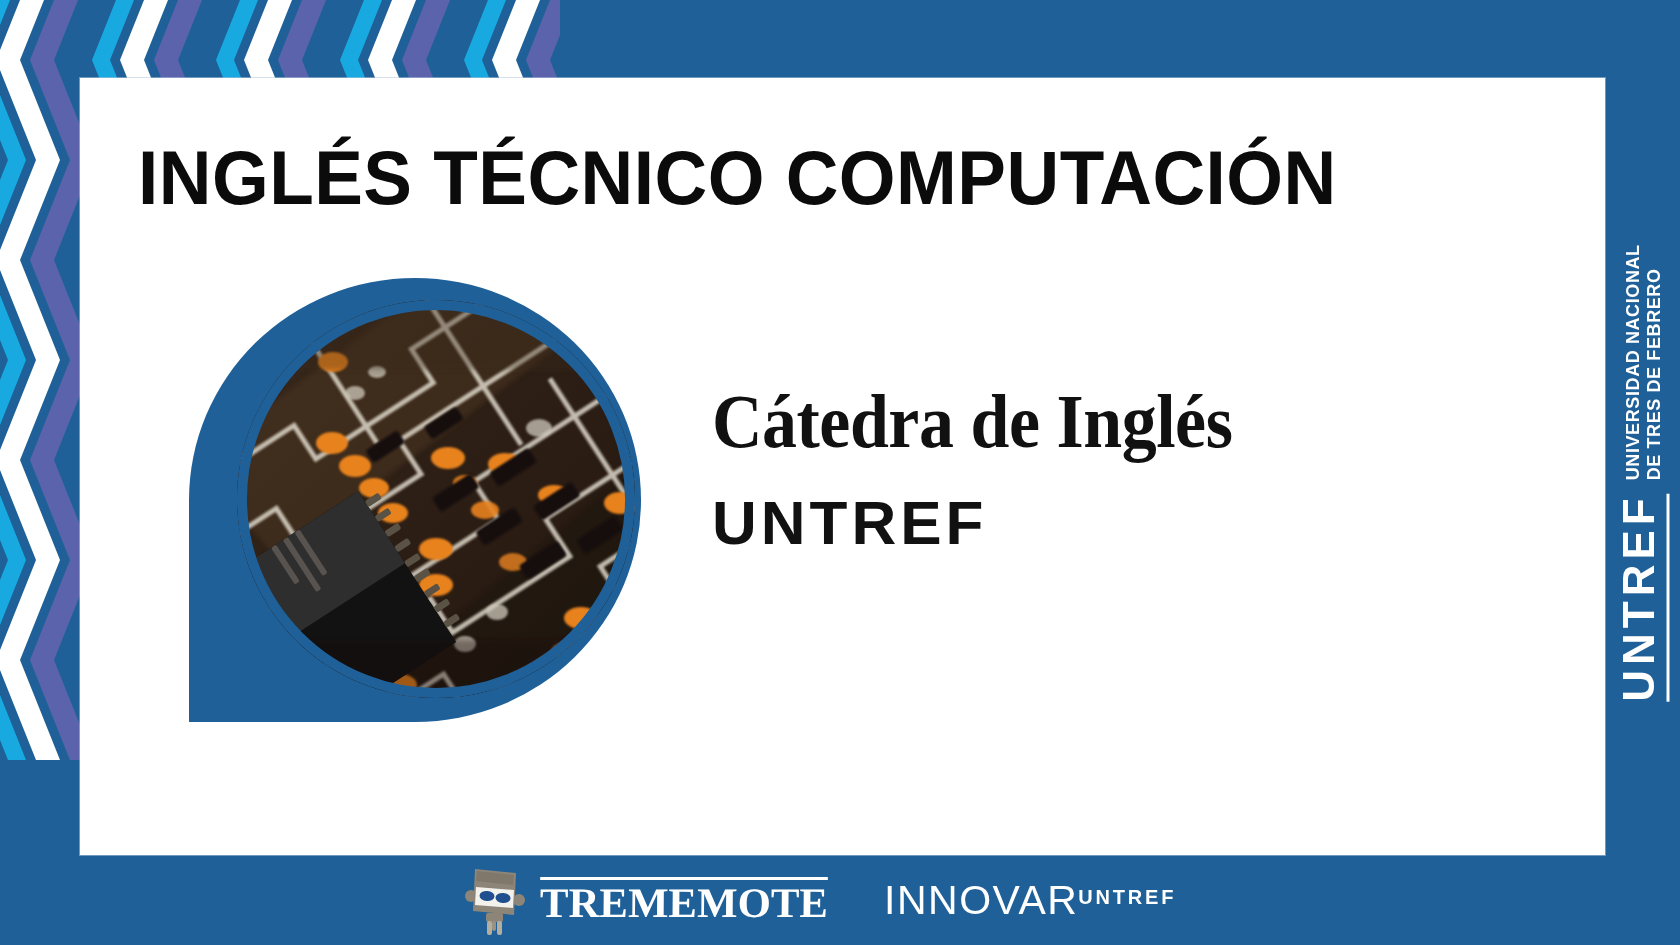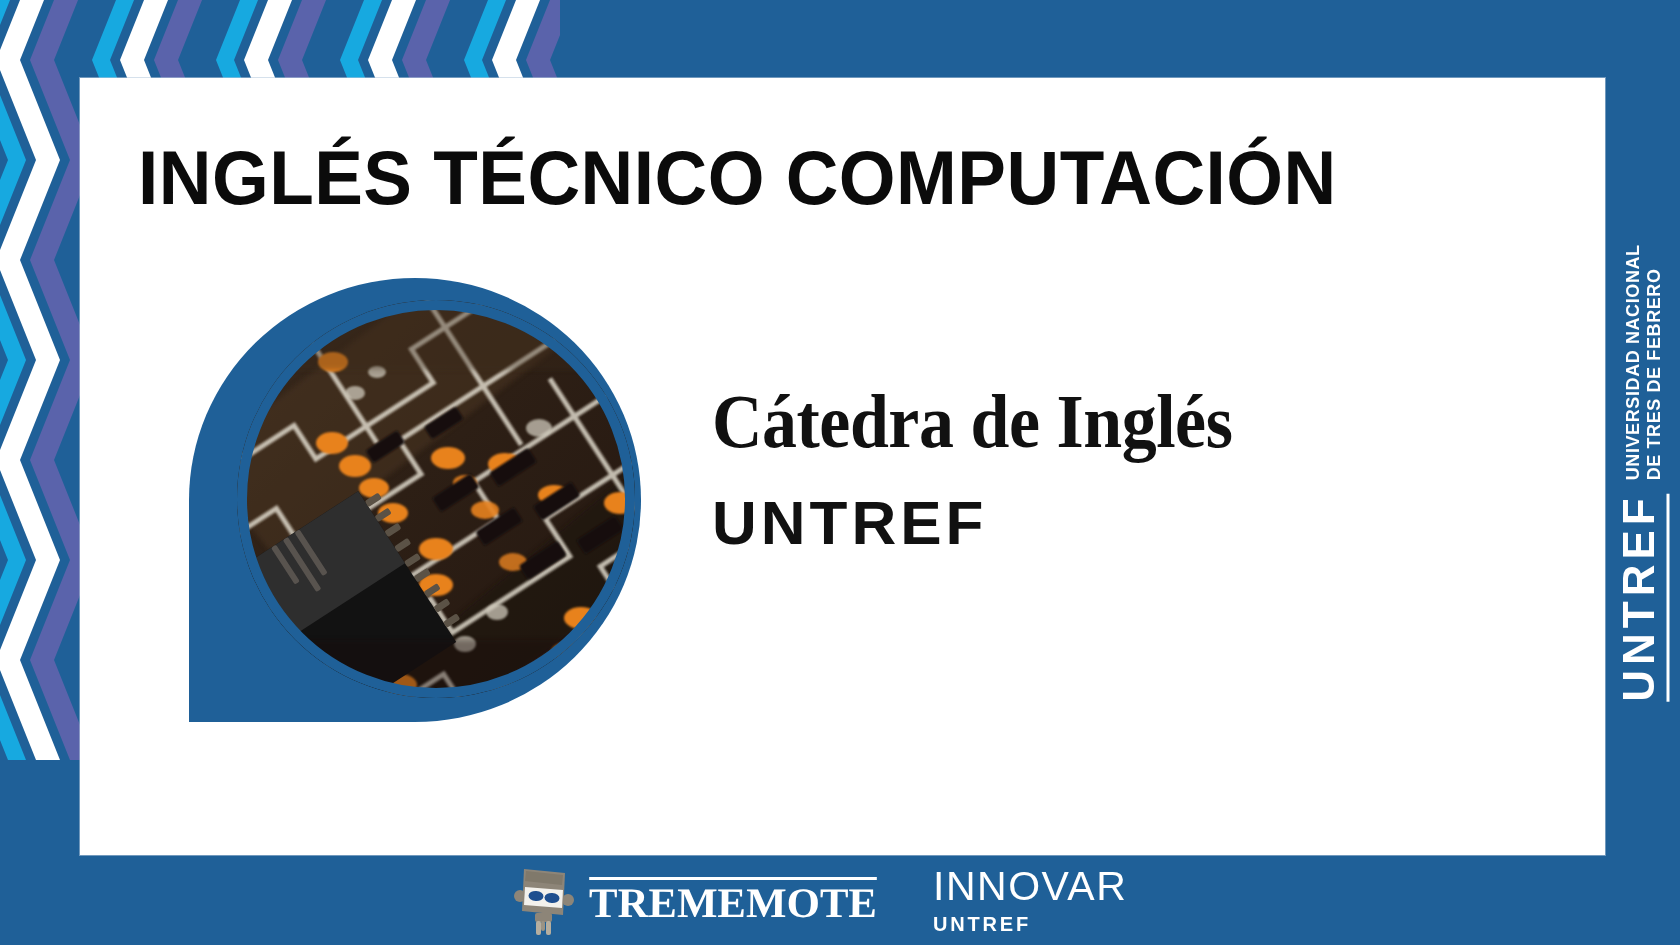--- a/index.html
+++ b/index.html
@@ -186,21 +186,21 @@
     line-height: 1;
     font-variant: small-caps;
     transform: scaleX(1.02) skewX(-0.5deg);
     transform-origin: left center;
     border-top: 3px solid #ffffff;
     padding-top: 2px;
   }
 
   .logo-innovar {
     display: flex;
-    flex-direction: column;
+    flex-direction: row;
     justify-content: center;
     line-height: 1;
   }
   .innovar-word {
     font-family: "Liberation Sans", sans-serif;
     font-size: 41px;
     font-weight: 400;
     color: #ffffff;
     letter-spacing: 1.5px;
     line-height: 1;

